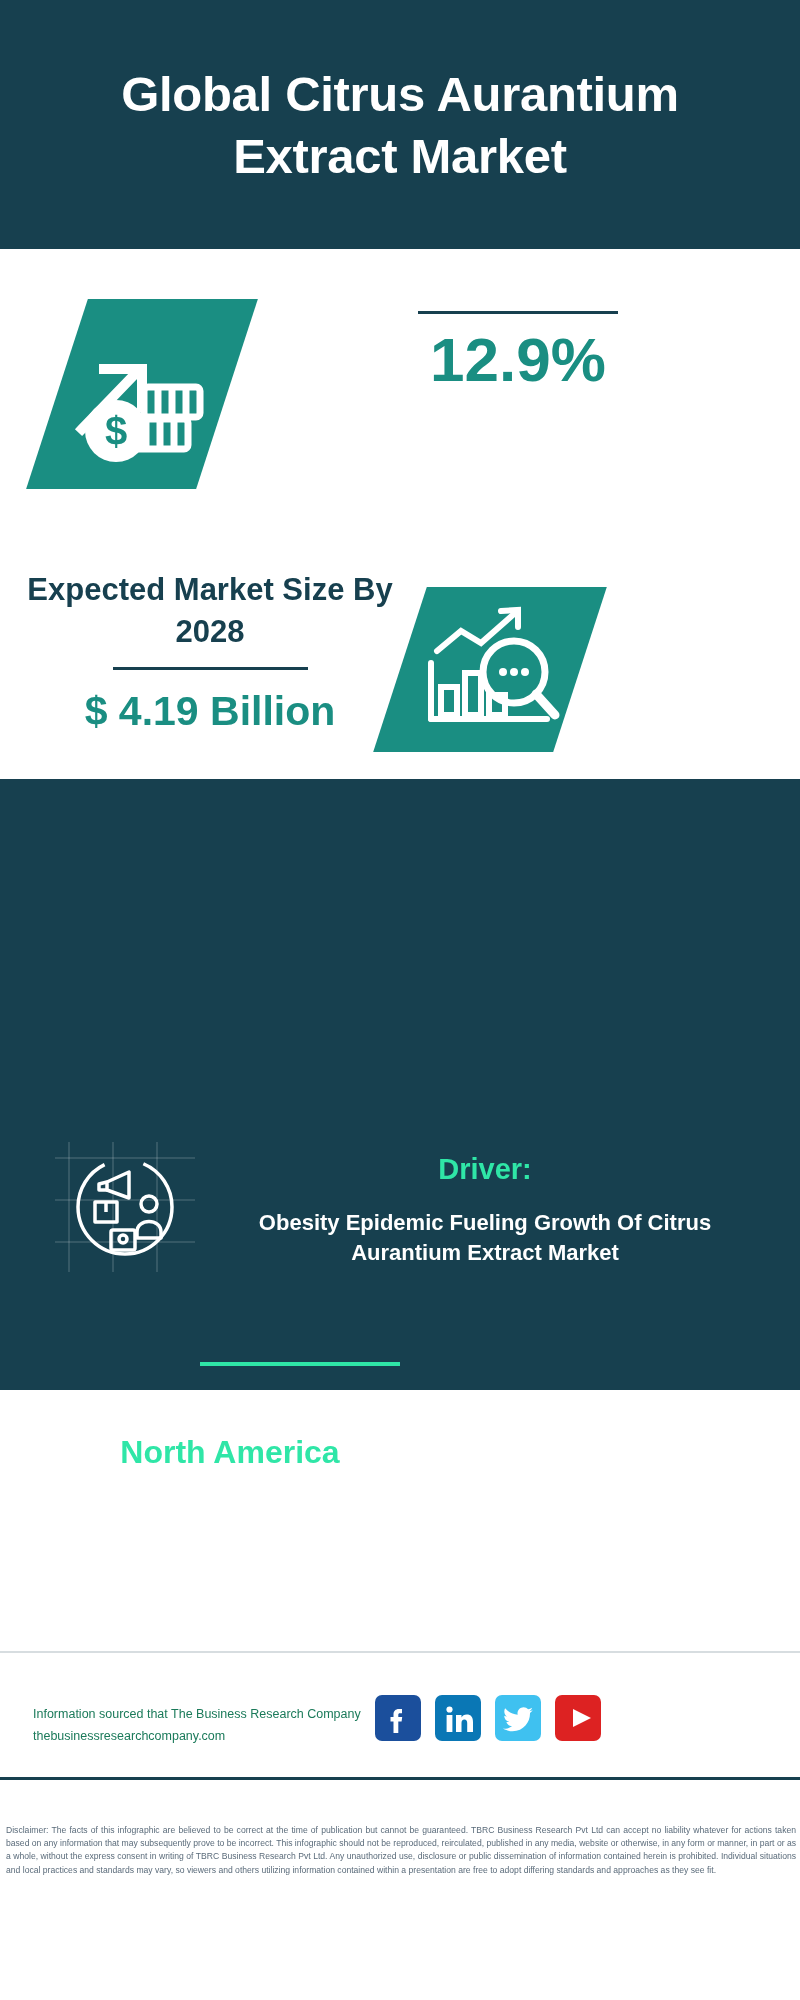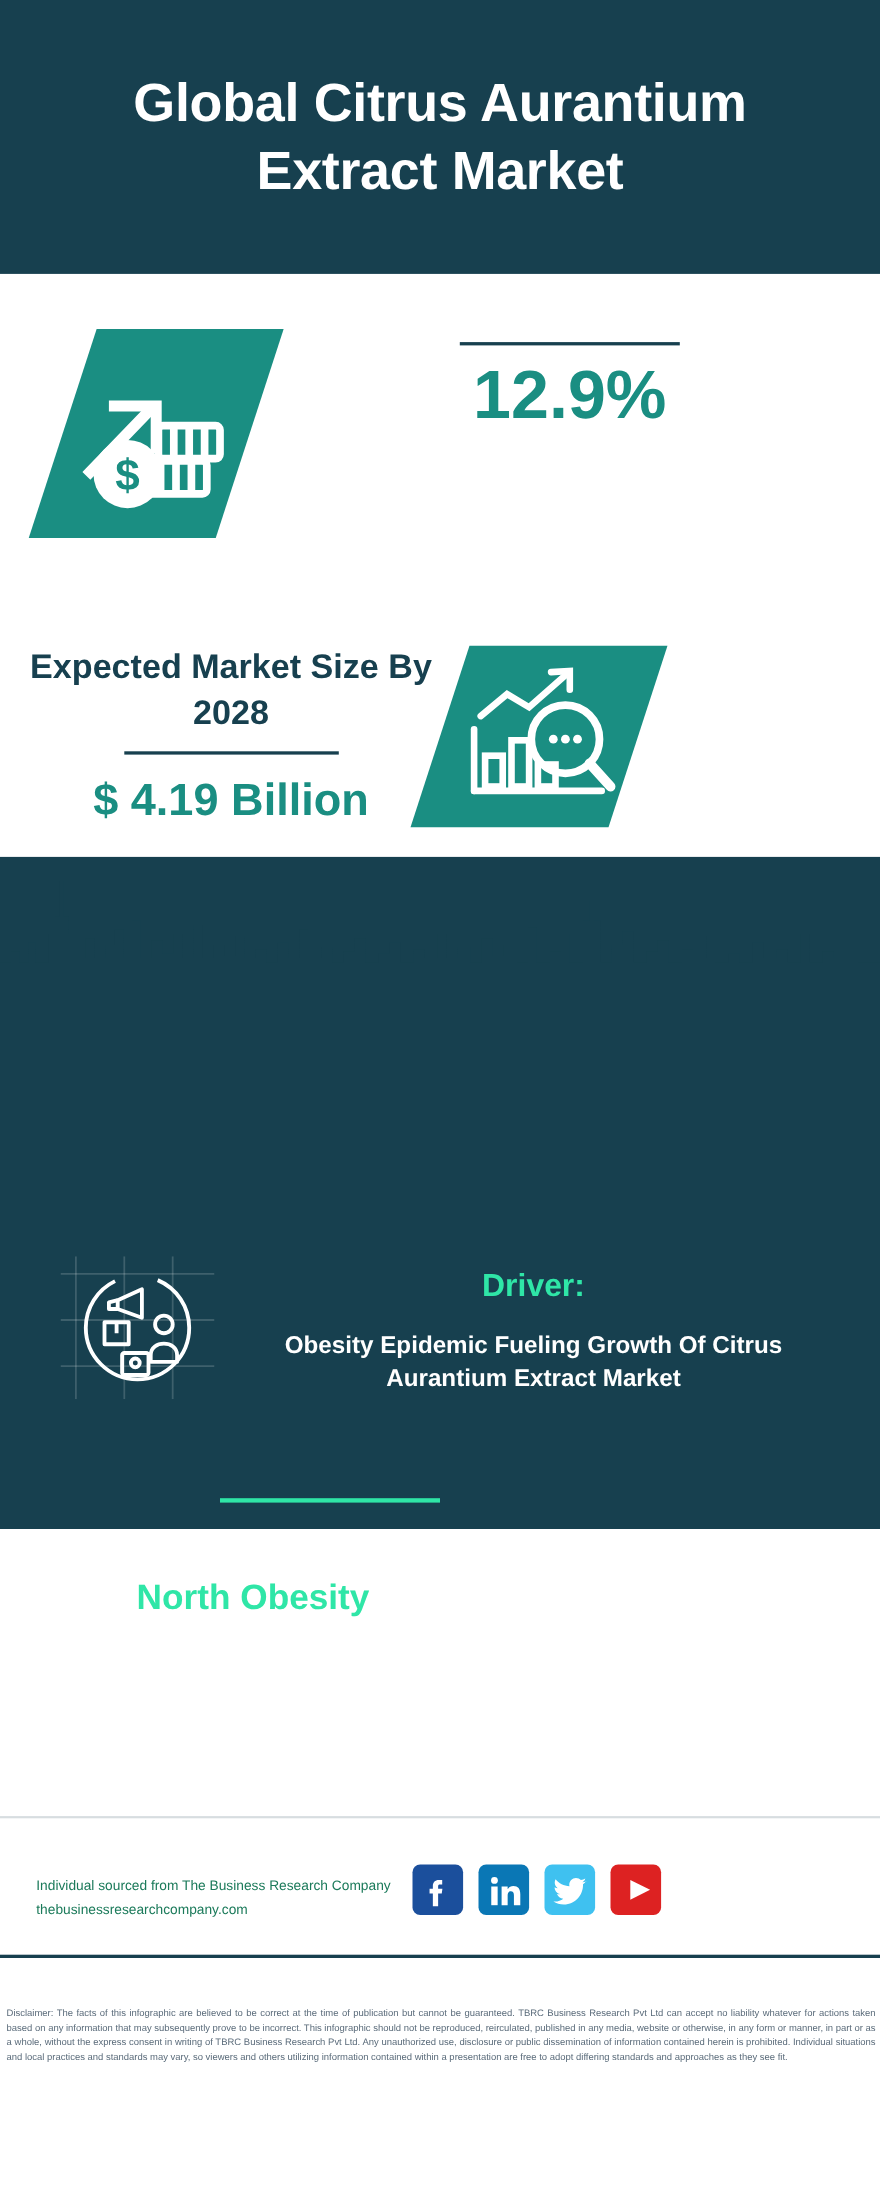--- a/index.html
+++ b/index.html
@@ -58,21 +58,21 @@
     font-size: 62px;
     line-height: 72px;
     font-weight: 700;
   }
 
   
   .stat2 { position: absolute; left: 0; top: 549px; width: 800px; height: 230px; }
   .para2 { left: 400px; top: 38px; width: 180px; height: 165px; }
   .icon2 { position: absolute; left: 415px; top: 50px; width: 150px; height: 142px; }
   .stat2-text {
-    position: absolute; left: 20px; top: 36px; width: 380px; text-align: center;
+    position: absolute; left: 20px; top: 20px; width: 380px; text-align: center;
   }
   .rule2 { width: 195px; height: 3px; background: #17404f; margin: 14px auto 8px auto; }
   .stat2-value { color: #1a8e82; font-size: 41px; line-height: 66px; font-weight: 700; }
 
   
   .darkpanel {
     position: absolute; left: 0; top: 779px; width: 800px; height: 611px;
     background: #17404f;
   }
   .skyline { position: absolute; left: 0; top: 779px; width: 800px; height: 130px; }
@@ -230,21 +230,21 @@
   </div>
 
   <div class="driver-text">
     <div class="driver-title">Driver:</div>
     <div class="driver-body">Obesity Epidemic Fueling Growth Of Citrus Aurantium Extract Market</div>
   </div>
 
   <div class="divider"></div>
 
   <div class="region-text">
-    <div class="region-name">North Obesity</div>
+    <div class="region-name">North America</div>
     <div class="region-sub">is the largest region in the market</div>
   </div>
 
   <div class="map-wrap">
     <svg viewBox="0 0 200 160" width="200" height="160">
       <g stroke="rgba(255,255,255,0.17)" stroke-width="1.6">
         <line x1="28" y1="0" x2="28" y2="160"></line>
           <line x1="76" y1="0" x2="76" y2="160"></line>
         <line x1="124" y1="0" x2="124" y2="160"></line>
           <line x1="172" y1="0" x2="172" y2="160"></line>
@@ -258,21 +258,21 @@
         L96,86 L92,98 L86,92 L82,104 L76,96 L72,110 L66,100 L62,114 L58,102 L54,90 L48,78 L40,66
         L34,52 L30,40 Z"></path>
       <path fill="#ffffff" d="M74,112 L82,116 L86,128 L92,140 L96,152 L88,146 L82,132 L76,122 Z"></path>
       <path fill="#ffffff" d="M160,24 L176,20 L184,26 L172,32 Z"></path>
     </svg>
   </div>
 
   <div class="footer">
     <div class="footer-topline"></div>
     <div class="source">
-      <div>Individual sourced from The Business Research Company</div>
+      <div>Information sourced that The Business Research Company</div>
       <div>thebusinessresearchcompany.com</div>
     </div>
 
     <div class="socials">
       <div class="social s-fb">
         <svg viewBox="0 0 46 46" width="46" height="46">
             <path fill="#ffffff" d="M27 14h-3.2c-3.2 0-5.3 2.1-5.3 5.3V22h-3v4.4h3V38h4.8V26.4h3.3l.6-4.4h-3.9v-2.2c0-1.1.4-1.6 1.6-1.6H27V14z"></path>
           </svg>
       </div>
       <div class="social s-li">

